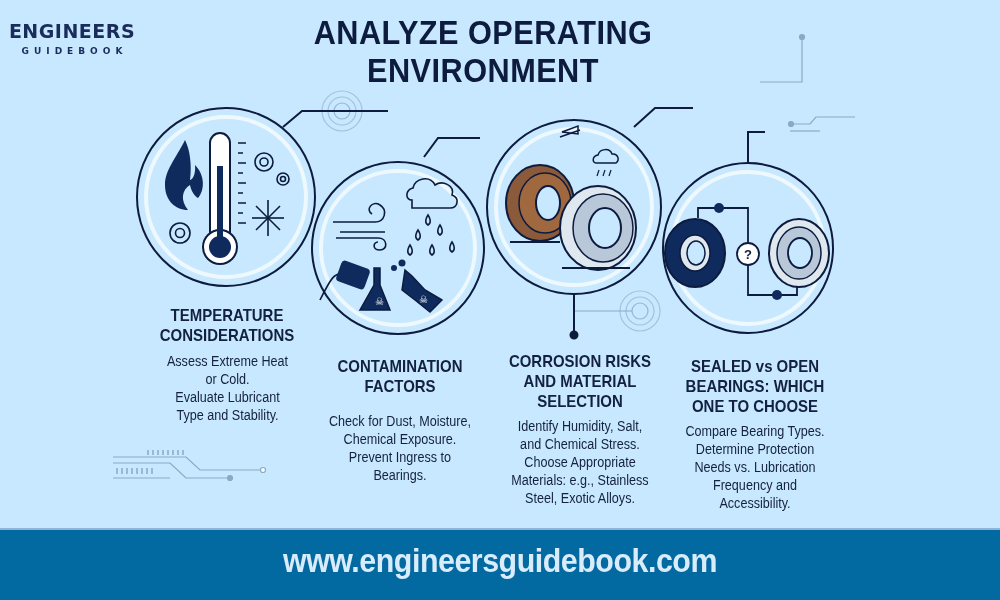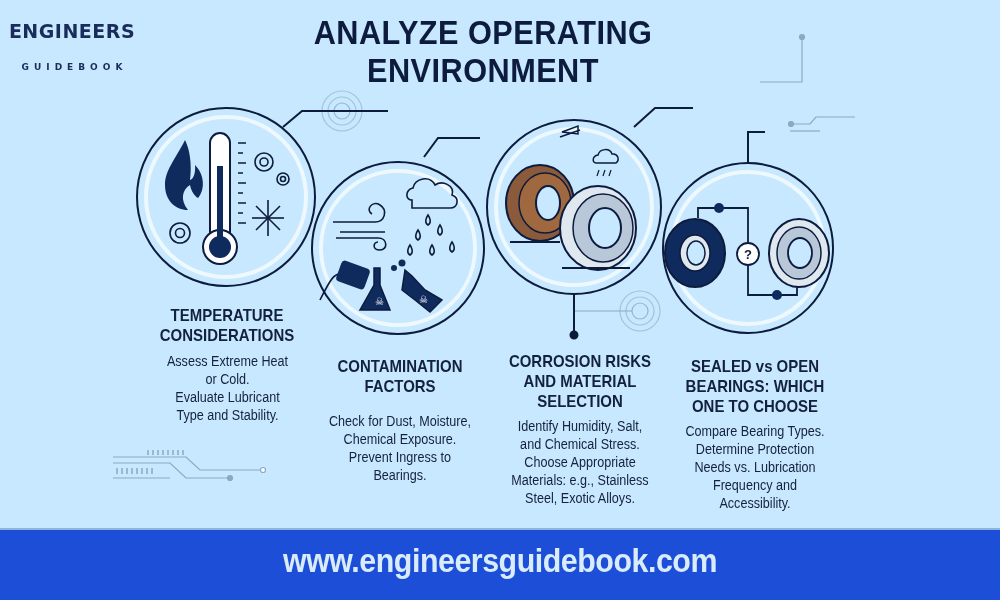--- a/index.html
+++ b/index.html
@@ -5,38 +5,38 @@
   * { margin: 0; padding: 0; box-sizing: border-box; }
   html, body { width: 1000px; height: 600px; overflow: hidden; }
   body {
     background: #c7e8fe;
     font-family: "Liberation Sans", sans-serif;
     position: relative;
     color: #0f1d3d;
   }
   .logo { position: absolute; left: 8px; top: 20px; width: 128px; text-align: center; }
   .logo-main { font-family: "DejaVu Sans", sans-serif; font-weight: bold; font-size: 19px; color: #1a2c5b; letter-spacing: 0.5px; line-height: 22px; }
-  .logo-sub { font-family: "DejaVu Sans", sans-serif; font-size: 9px; letter-spacing: 5px; color: #1a2c5b; font-weight: bold; margin-top: 20px; padding-left: 5px; }
+  .logo-sub { font-family: "DejaVu Sans", sans-serif; font-size: 9px; letter-spacing: 5px; color: #1a2c5b; font-weight: bold; margin-top: 4px; padding-left: 5px; }
   .page-title {
     position: absolute; left: 183px; top: 14px; width: 600px; text-align: center;
     font-family: "Liberation Sans", sans-serif; font-weight: bold; font-size: 33px;
     color: #0d1b3e; letter-spacing: 0.5px; transform: scaleX(0.93); transform-origin: center;
   }
   svg.art { position: absolute; left: 0; top: 0; }
   .card-title {
     position: absolute; text-align: center; font-weight: bold; font-size: 17px;
     line-height: 20px; color: #13203f; transform: scaleX(0.88); transform-origin: center;
   }
   .card-text {
     position: absolute; text-align: center; font-size: 14px; line-height: 18px;
     color: #15213d; transform: scaleX(0.9); transform-origin: center;
   }
   .footer {
     position: absolute; left: 0; top: 528px; width: 1000px; height: 72px;
-    background: #1d4ed8; border-top: 2px solid #8fb4d9;
+    background: #0369a1; border-top: 2px solid #8fb4d9;
   }
   .footer-url {
     position: absolute; left: 0; top: 12px; width: 1000px; text-align: center;
     font-weight: bold; font-size: 33px; color: #d8ecfc; letter-spacing: -0.5px;
     transform: scaleX(0.92); transform-origin: center;
   }
 </style>
 </head>
 <body>
 

